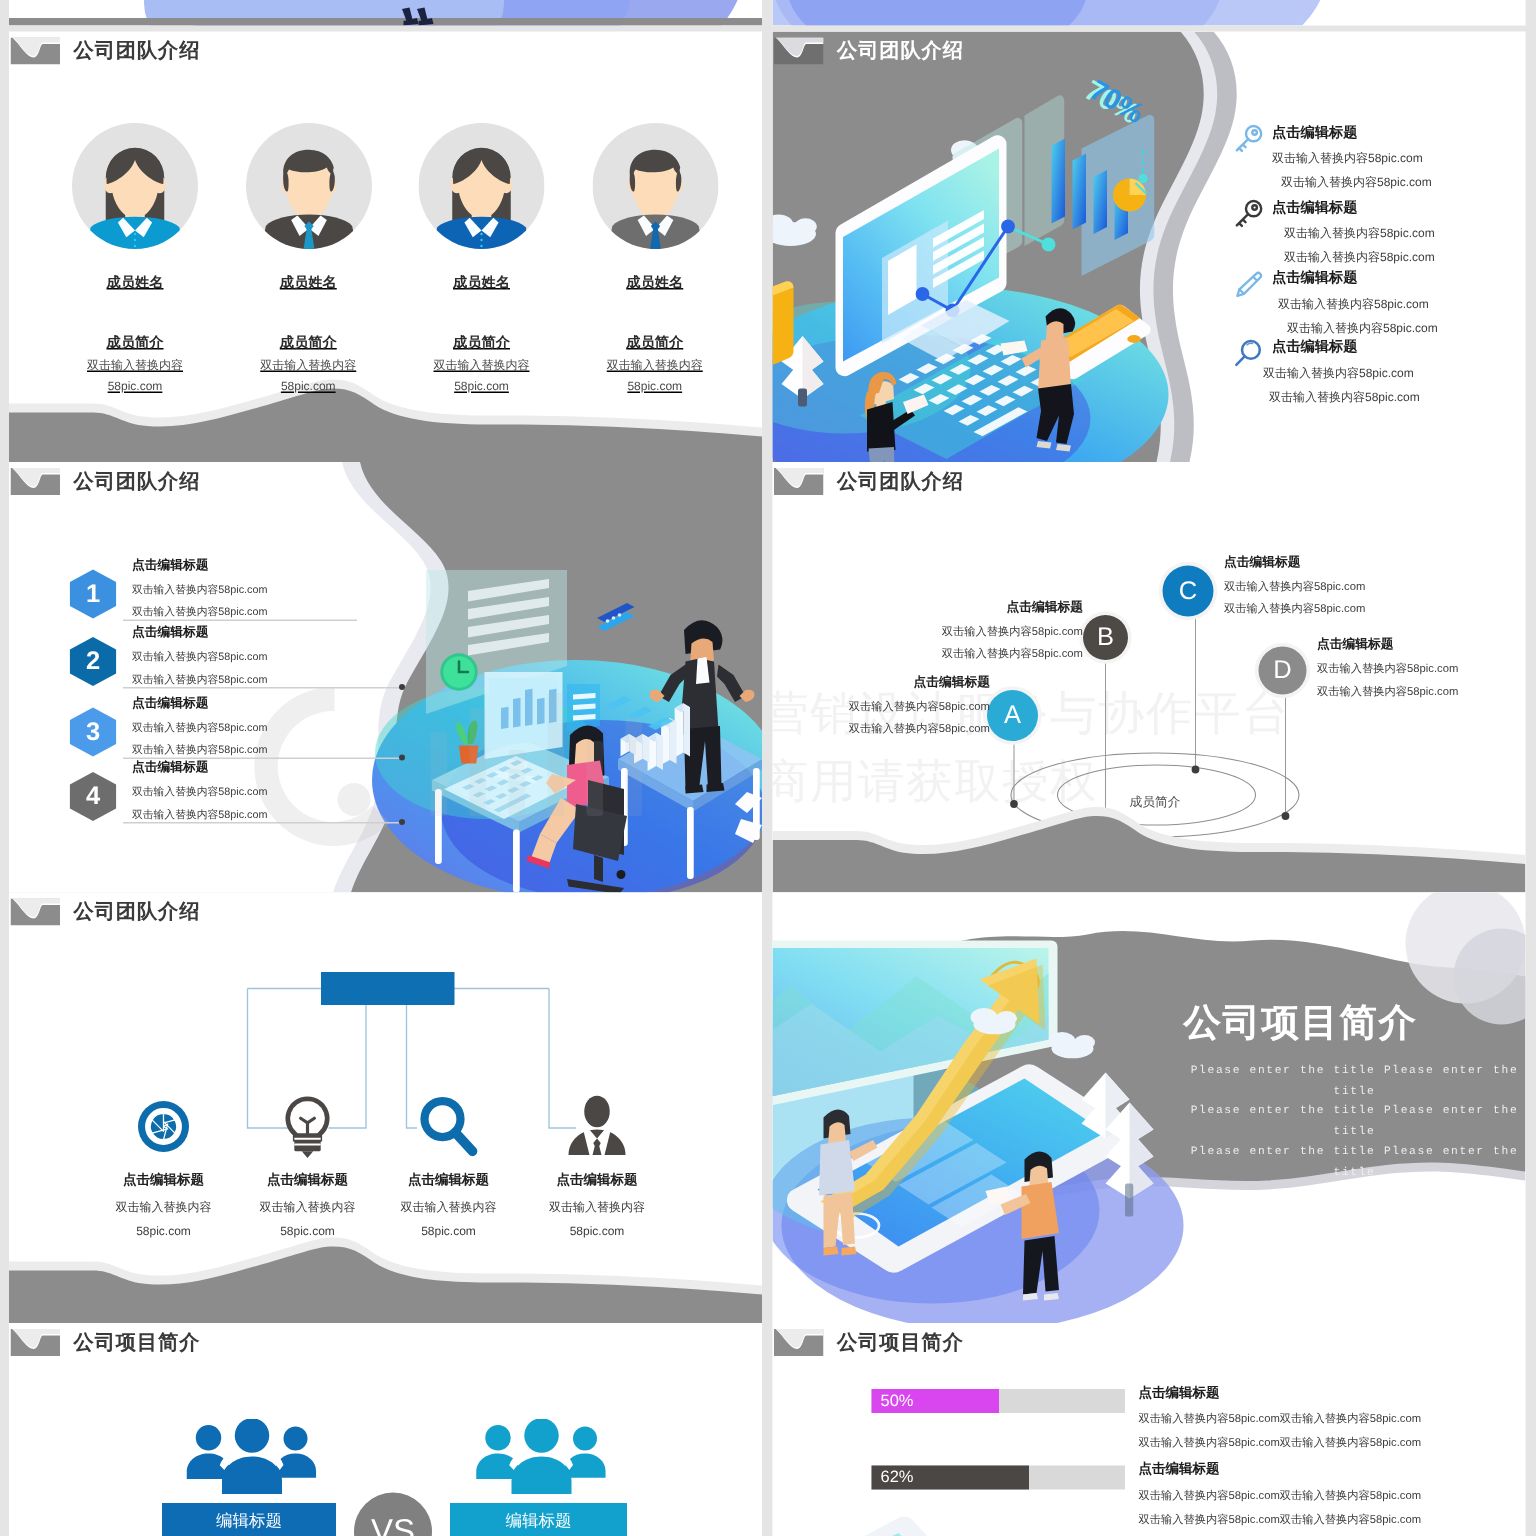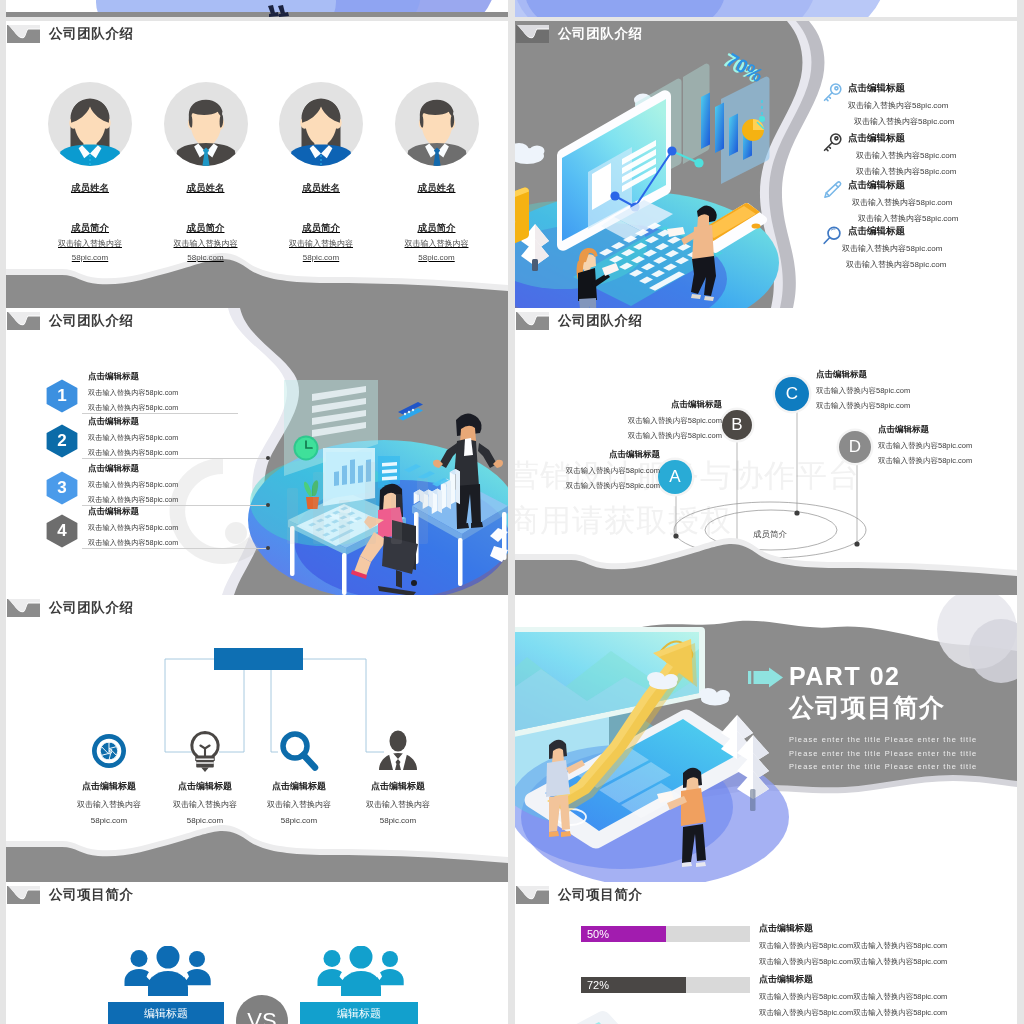--- a/index.html
+++ b/index.html
@@ -52,21 +52,21 @@
   
   .s5-leaf { position:absolute; width:120px; text-align:center; }
   .s5-h { font-size:9px; font-weight:bold; color:#222; }
   .s5-p { font-size:8px; color:#3c3c3c; }
 
   
   .s6-part { font-size:25px; font-weight:bold; color:#fff; letter-spacing:1.5px;
      font-family:"Liberation Sans",sans-serif; line-height:25px; }
   .s6-cn { font-size:25px; font-weight:bold; color:#fff; letter-spacing:1px; line-height:25px; }
   .s6-sub { font-size:7.5px; color:#eeeeee; letter-spacing:1.1px; line-height:13.5px;
-     font-family:Liberation Sans, sans-serif; }
+     font-family:Liberation Mono, monospace;text-align:center; }
 
   
   .s7-btn { position:absolute; height:22px; display:flex; align-items:center;
      justify-content:center; color:#fff; font-size:11px; font-weight:normal; }
   .s7-vs { position:absolute; width:52px; height:52px; border-radius:50%;
      background:#808080; color:#fff; display:flex; align-items:center; justify-content:center;
      font-size:22px; }
 
   
   .s8-row { position:absolute; }
@@ -951,27 +951,20 @@
       <path d="M172 185 q6 -5 11 -1 l1 12 l-13 2z" fill="#f2c49a"></path>
       <path d="M166 196 l20 -3 l5 34 l-25 4z" fill="#f0a05f"></path>
       <path d="M168 232 l20 -3 l3 36 l-9 1 l-2 -27 l-4 28 l-9 1z" fill="#15171e"></path>
       <path d="M152 208 l17 -7 l3 6 l-17 8z" fill="#f2c49a"></path>
       <path d="M142 199 l14 -3 l3 8 l-14 4z" fill="#fdf8f4"></path>
       <path d="M167 268 l9 -1 l1 4 l-10 1z" fill="#e8e8ef"></path>
       <path d="M181 268 l9 -1 l1 4 l-10 1z" fill="#e8e8ef"></path>
     </g>
   </svg>
   <div class="s6-text" style="position:absolute;left:233px;top:69px">
-    <div style="display:flex;align-items:flex-start">
-      <svg width="36" height="21" viewBox="0 0 36 21" style="margin-top:3px">
-        <rect x="0" y="4" width="3.2" height="13" fill="#8fe3e0"></rect>
-        <path d="M5.5 4 H21 V0.5 L35 10.5 L21 20.5 V17 H5.5 Z" fill="#8fe3e0"></path>
-      </svg>
-      <div class="s6-part" style="margin-left:5px">PART  02</div>
-    </div>
     <div class="s6-cn" style="margin-top:6px;margin-left:41px">公司项目简介</div>
     <div style="margin-top:13px;margin-left:41px">
       <div class="s6-sub">Please enter the  title  Please enter  the  title</div>
       <div class="s6-sub">Please enter the  title  Please enter  the  title</div>
       <div class="s6-sub">Please enter the  title  Please enter  the  title</div>
     </div>
   </div>
 </div>
 
 <div class="slide col1 r4">
@@ -1032,30 +1025,30 @@
     <svg class="hdr-ico" viewBox="0 0 33 18">
       <path d="M0 0 H33 V18 H0 Z" fill="#8c8c8c"></path>
       <path d="M1.2 0 C7 5.5 10.5 13.2 15.6 13.3 C19 13.4 19.6 4.8 21.4 4.4 L33 4.4 V0 Z" fill="#fff"></path>
       <path d="M1.2 0 C7 4.6 10.2 12.3 15.3 12.4 C18.8 12.5 19.4 3.8 21.2 3.4 L33 3.4 V0 Z" fill="#ececed"></path>
     </svg>
     <div class="hdr-title">公司项目简介</div>
   </div>
   <div class="s8-list">
         <div class="s8-row" style="left: 0px; top: 44px; width: 502px;">
       <div class="s8-barbg" style="left:66px;top:0;width:169px"></div>
-      <div class="s8-bar" style="left:66px;top:0;width:85px;background:#a21caf">50%</div>
+      <div class="s8-bar" style="left:66px;top:0;width:85px;background:#d946ef">50%</div>
       <div style="position:absolute;left:244px;top:-4px;width:255px">
         <div class="s8-h">点击编辑标题</div>
         <div class="s8-p" style="margin-top:6px">双击输入替换内容58pic.com双击输入替换内容58pic.com</div>
         <div class="s8-p" style="margin-top:6px">双击输入替换内容58pic.com双击输入替换内容58pic.com</div>
       </div>
         </div>
         <div class="s8-row" style="left: 0px; top: 95px; width: 502px;">
       <div class="s8-barbg" style="left:66px;top:0;width:169px"></div>
-      <div class="s8-bar" style="left:66px;top:0;width:105px;background:#4a4745">72%</div>
+      <div class="s8-bar" style="left:66px;top:0;width:105px;background:#4a4745">62%</div>
       <div style="position:absolute;left:244px;top:-4px;width:255px">
         <div class="s8-h">点击编辑标题</div>
         <div class="s8-p" style="margin-top:6px">双击输入替换内容58pic.com双击输入替换内容58pic.com</div>
         <div class="s8-p" style="margin-top:6px">双击输入替换内容58pic.com双击输入替换内容58pic.com</div>
       </div>
         </div>
       </div>
 </div>
 
 </div>

